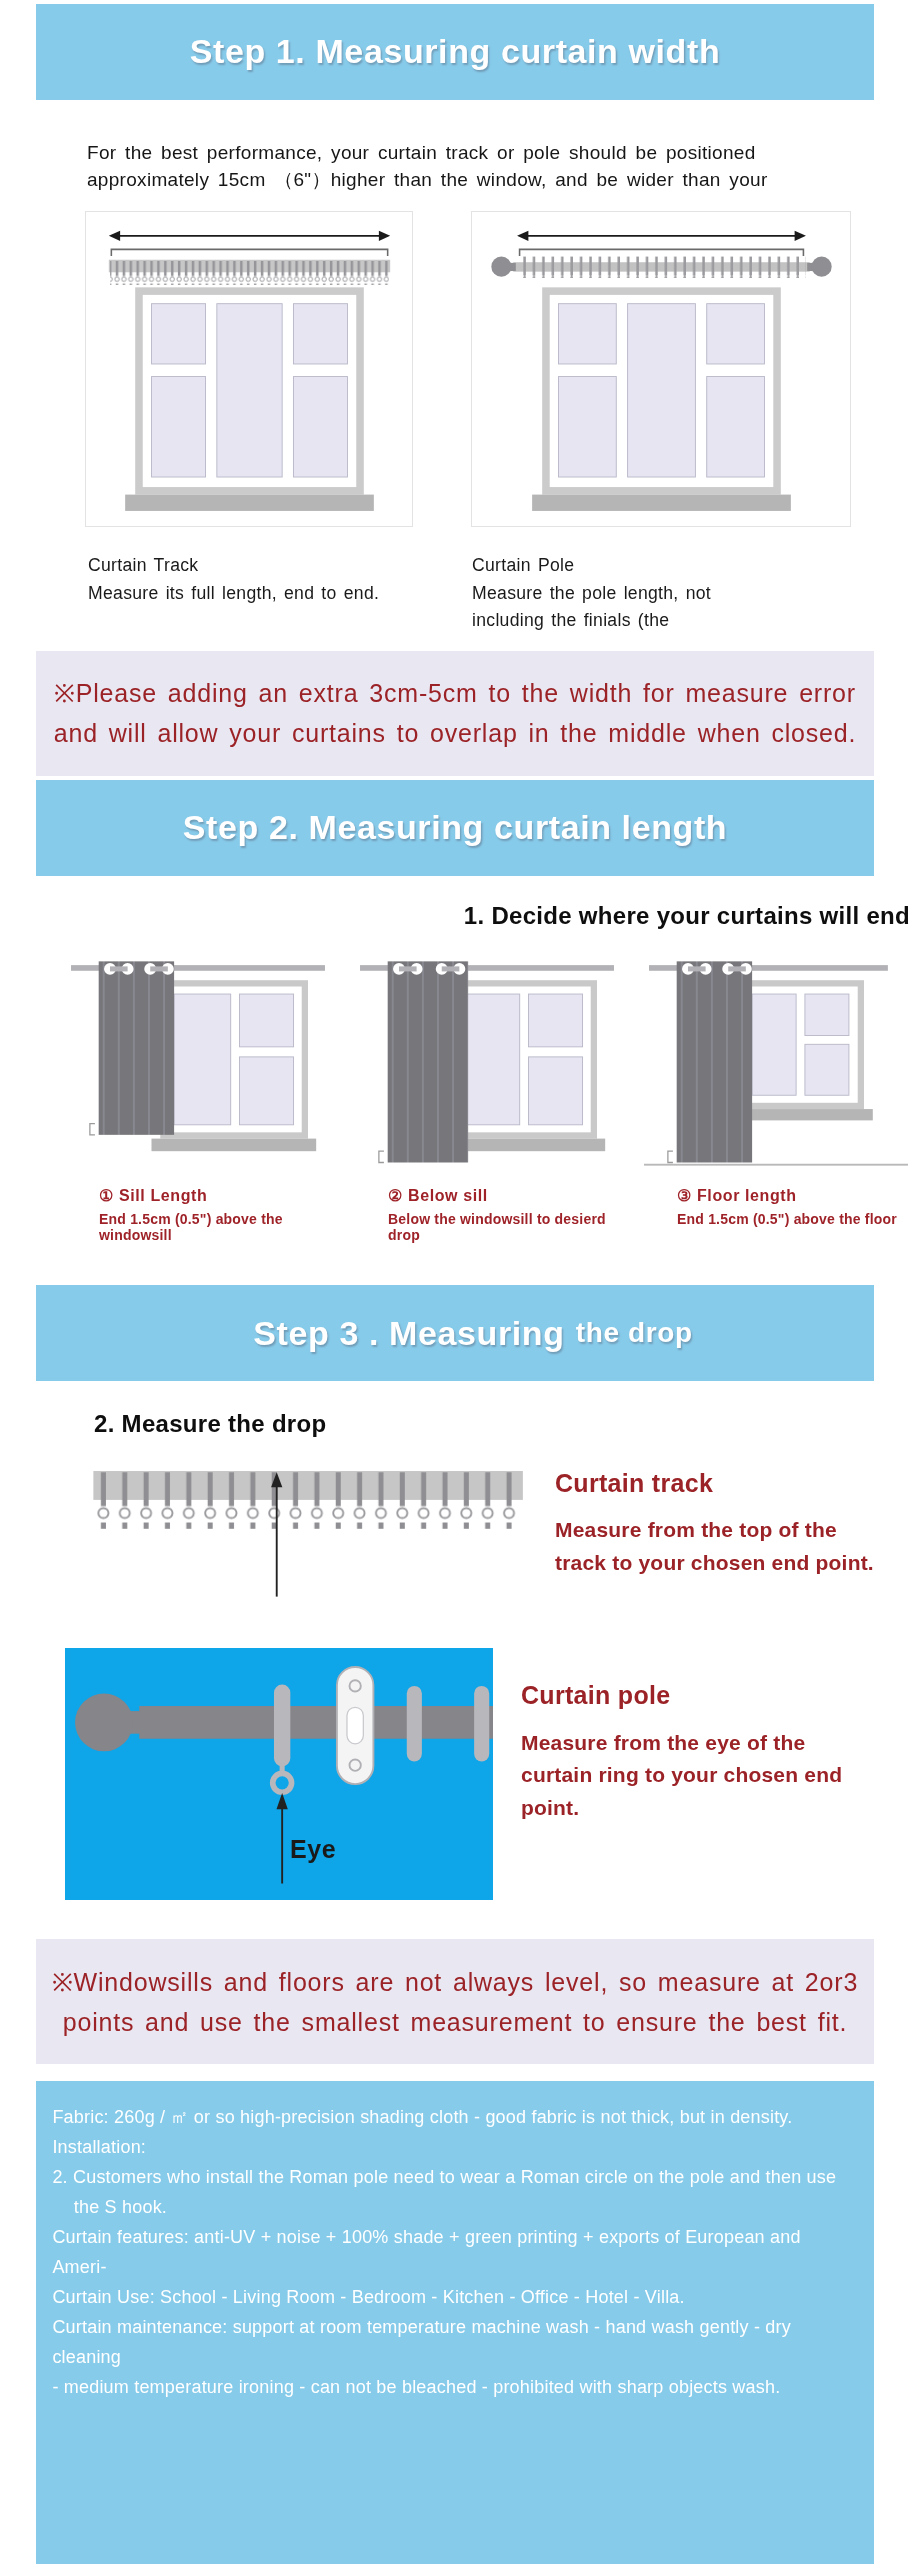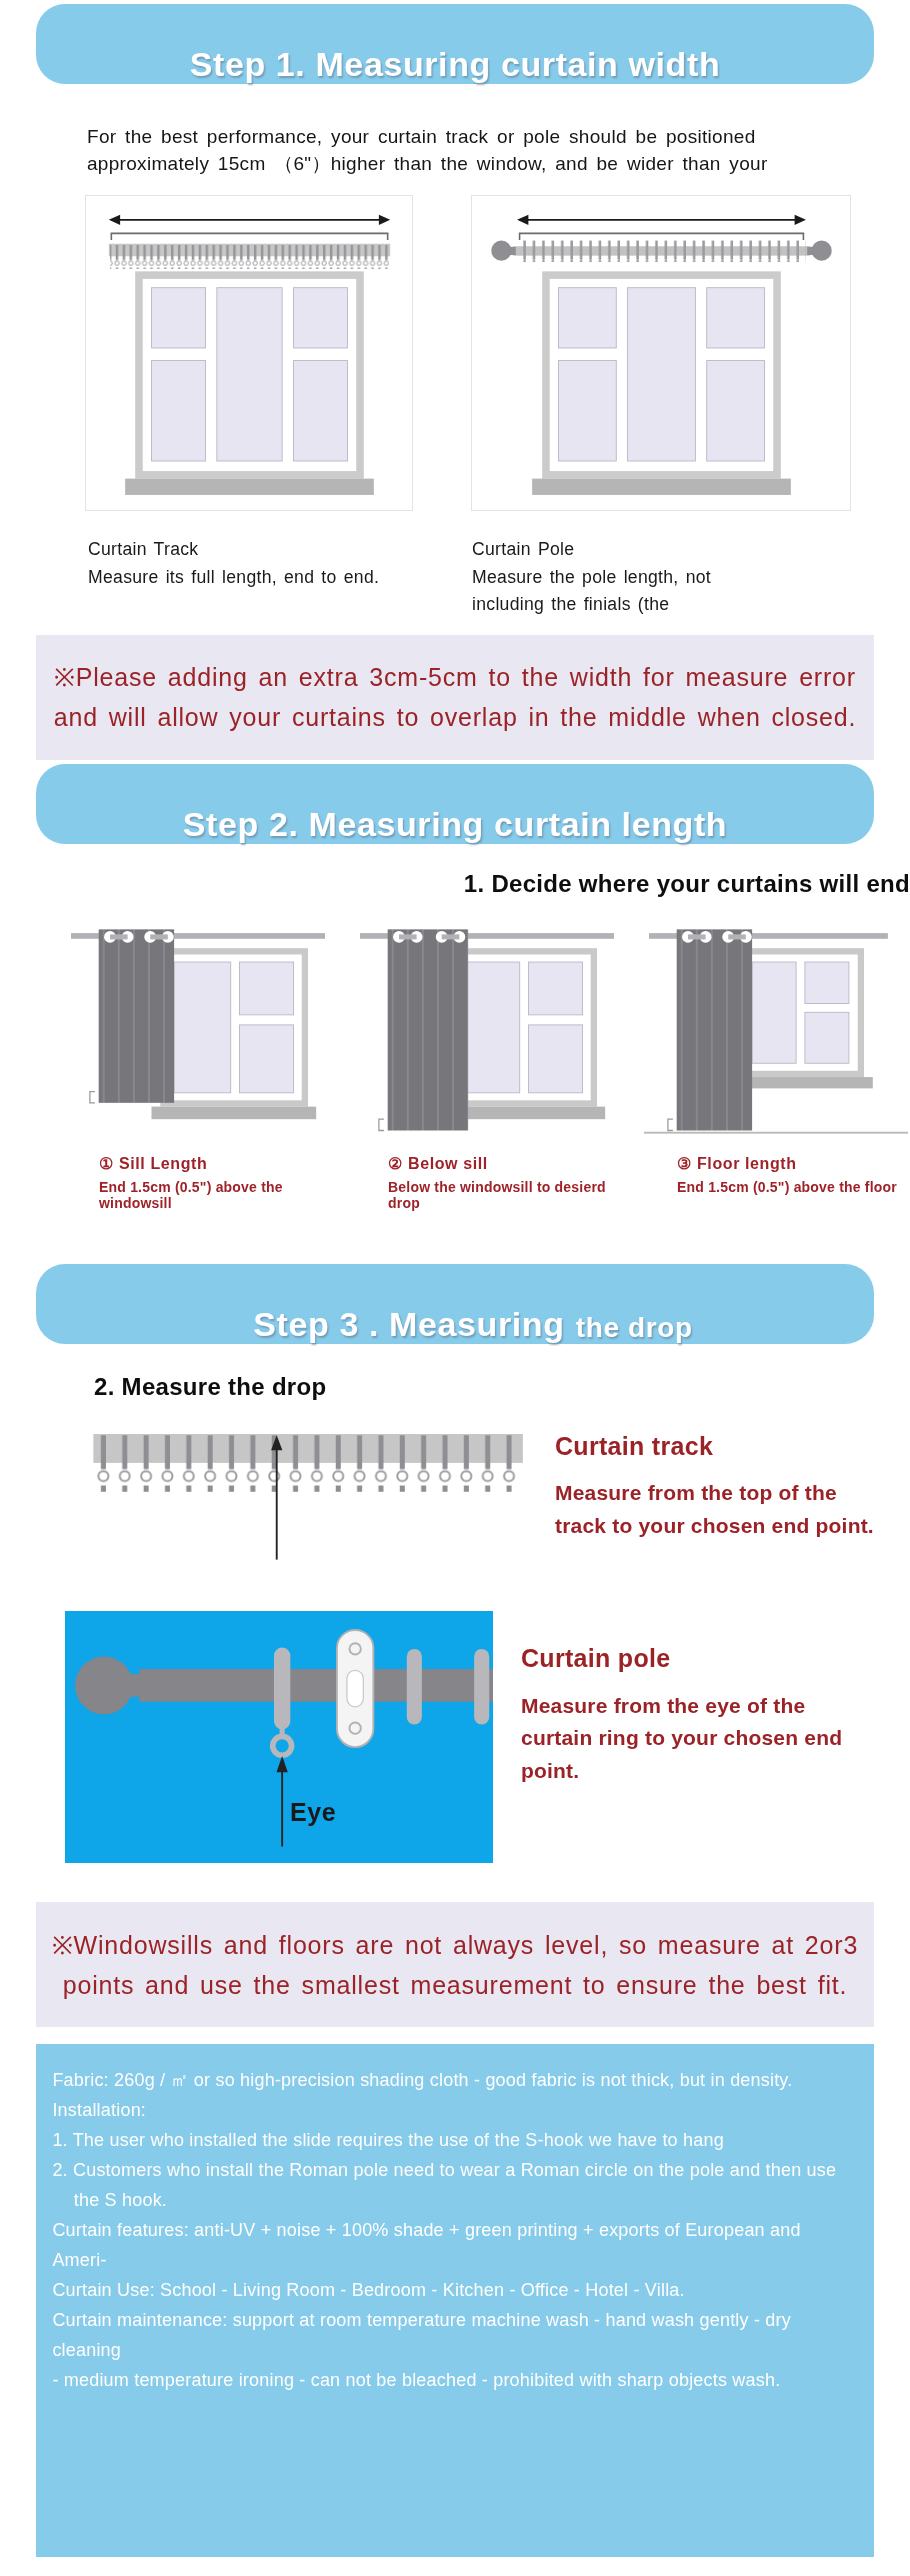--- a/index.html
+++ b/index.html
@@ -2,25 +2,24 @@
 <html style="font-size:10px"><head>
 <meta charset="utf-8">
 <style>
   * { margin:0; padding:0; box-sizing:border-box; }
   html,body { background:#fff; }
   body {
     width:910px; height:2576px; overflow:hidden;
     font-family:"Liberation Sans", sans-serif; color:#111;
   }
   .banner {
-    margin:3.8px 36px 0; height:80px; background:#87CBEA;
-    display:flex; align-items:flex-end; justify-content:center;
+    margin:3.8px 36px 0; height:96px; background:#87CBEA;
+    display:flex; align-items:center; justify-content:center;
     color:#fff; font-weight:bold; font-size:34px; letter-spacing:0.6px;
     text-shadow:1.3px 1.9px 1.9px rgba(100,130,155,.65);
-    border-radius:29px;
   }
   .banner .small { font-size:28px; margin-left:11.3px; }
   .intro { margin:40px 44px 0 87px; font-size:19px; line-height:1.42; letter-spacing:0.3px; word-spacing:3.1px; color:#161616; }
   .diagrams { display:flex; margin:17.6px 0 0 85px; }
   .dbox { border:0.6px solid #e3e3e3; background:#fff; }
   .dbox.left { width:328px; height:316px; }
   .dbox.right { width:380px; height:316px; margin-left:58px; }
   .caps { display:flex; margin:25px 0 0 88px; }
   .cap { font-size:17.6px; line-height:1.55; letter-spacing:0.3px; word-spacing:1.9px; color:#1a1a1a; }
   .cap.c1 { width:324px; }
@@ -248,21 +247,21 @@
         <path d="M46 312 h-8 v18 h8" stroke="#9A9A9A" stroke-width="2" fill="none"></path>
       </g>
     </svg>
     <div class="optcap">
       <div class="t">③ Floor length</div>
       <div class="d">End 1.5cm (0.5") above the floor</div>
     </div>
   </div>
 </div>
 
-<div class="banner" style="margin-top:53px;padding-left:36px;">
+<div class="banner" style="margin-top:42px;padding-left:36px;">
   <span>Step 3 . Measuring</span>
   <span class="small">the drop</span>
 </div>
 
 <div class="heading h-step3">2. Measure the drop</div>
 
 <div class="row3 track-row">
   <svg viewBox="0 0 690 215" width="434" height="135">
     <g>
       <rect x="0" y="8" width="684" height="46" fill="#C6C6C6"></rect>
@@ -323,21 +322,20 @@
 </div>
 
 <div class="note" style="margin-top:39px;">
   <div>※Windowsills and floors are not always level, so measure at 2or3</div>
   <div>points and use the smallest measurement to ensure the best fit.</div>
 </div>
 
 <div class="info">
   <p>Fabric: 260g / ㎡ or so high-precision shading cloth - good fabric is not thick, but in density.</p>
   <p>Installation:</p>
-  <p>1. The user who installed the slide requires the use of the S-hook we have to hang</p>
   <p>2. Customers who install the Roman pole need to wear a Roman circle on the pole and then use</p>
   <p class="indent">the S hook.</p>
   <p>Curtain features: anti-UV + noise + 100% shade + green printing + exports of European and Ameri-</p>
   <p>Curtain Use: School - Living Room - Bedroom - Kitchen - Office - Hotel - Villa.</p>
   <p>Curtain maintenance: support at room temperature machine wash - hand wash gently - dry cleaning</p>
   <p>- medium temperature ironing - can not be bleached - prohibited with sharp objects wash.</p>
 </div>
 
 
 </body></html>

